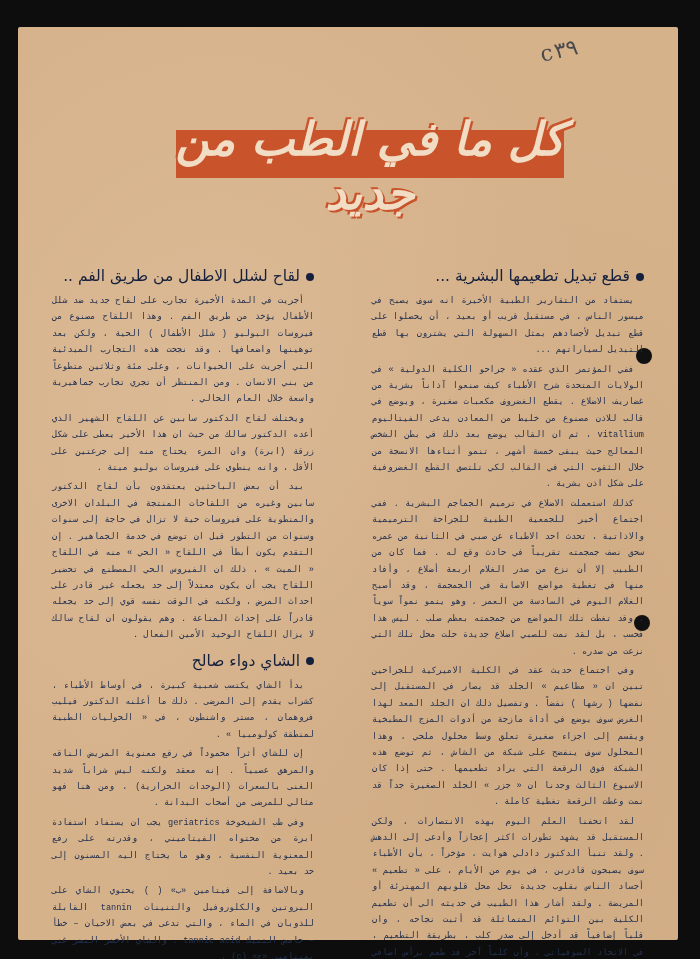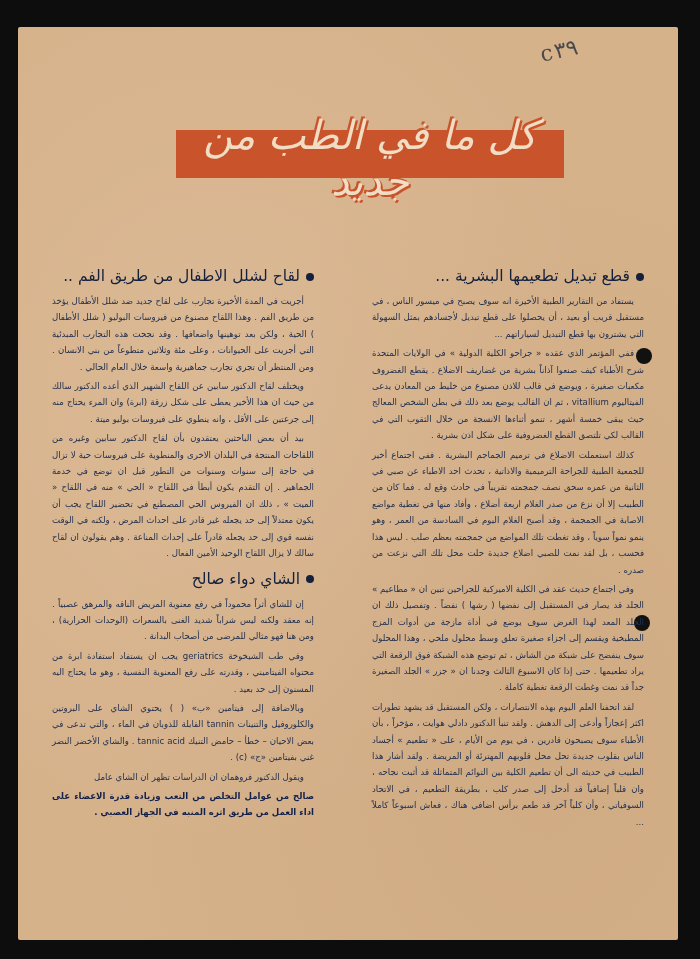--- a/index.html
+++ b/index.html
@@ -5,28 +5,28 @@
   html,body{margin:0;padding:0;}
   body{width:700px;height:959px;background:#0d0d0d;position:relative;overflow:hidden;}
   .paper{position:absolute;left:18px;top:27px;width:660px;height:913px;background:#d6b28b;
     background-image:radial-gradient(ellipse at 30% 40%,rgba(255,240,220,.12),transparent 60%),radial-gradient(ellipse at 80% 80%,rgba(150,110,70,.10),transparent 60%);
     border-radius:2px;}
   .note{position:absolute;left:540px;top:38px;font-family:"DejaVu Serif",serif;font-size:22px;color:#4a4a4a;transform:rotate(-12deg);letter-spacing:2px;}
   .hole{position:absolute;width:16px;height:16px;border-radius:50%;background:#111;}
   .banner-wrap{position:absolute;left:170px;top:100px;width:400px;height:110px;}
   .banner{position:absolute;left:6px;top:30px;width:388px;height:48px;background:#c9542c;}
   .banner-text{position:absolute;left:0;top:12px;width:400px;text-align:center;direction:rtl;
-    font-family:"DejaVu Sans",sans-serif;font-weight:normal;font-size:40px;color:#f1dcc4;
+    font-family:"DejaVu Sans",sans-serif;font-weight:bold;font-size:46px;color:#f1dcc4;
     text-shadow:0 0 1px #c9542c, 2px 2px 0 #c9542c, -2px -2px 0 #c9542c;font-style:italic;}
   .col{position:absolute;direction:rtl;text-align:justify;font-family:"DejaVu Sans",sans-serif;color:#22304f;margin-top:39px;}
   .col-right{left:372px;top:228px;width:272px;}
   .col-left{left:52px;top:228px;width:262px;}
   .headline{font-size:15.5px;font-weight:normal;color:#15203d;margin:0 0 8px 0;white-space:nowrap;}
   .bullet{display:inline-block;width:8px;height:8px;border-radius:50%;background:#15203d;margin-left:6px;vertical-align:middle;}
-  p{margin:0 0 3px 0;font-size:8.6px;line-height:16.4px;text-indent:10px;}
+  p{margin:0 0 3px 0;font-size:8.6px;line-height:16.4px;text-indent:10px;font-family:Liberation Mono, monospace;}
   .bold{font-weight:bold;color:#13204a;}
   .h2{margin-top:8px;}
 </style>
 </head>
 <body>
 
 <div class="paper"></div>
 
 <div class="note">c٣٩</div>
 <div class="hole" style="left:636px;top:348px;"></div>
@@ -46,18 +46,19 @@
   <p class="bold-tail">لقد اتحفنا العلم اليوم بهذه الانتصارات ، ولكن المستقبل قد يشهد تطورات اكثر إعجازاً وأدعى إلى الدهش . ولقد تنبأ الدكتور دادلي هوايت ، مؤخراً ، بأن الأطباء سوف يصبحون قادرين ، في يوم من الأيام ، على « تطعيم » أجساد الناس بقلوب جديدة تحل محل قلوبهم المهترئة أو المريضة . ولقد أشار هذا الطبيب في حديثه الى أن تطعيم الكلية بين التوائم المتماثلة قد أثبت نجاحه ، وان قلباً إضافياً قد أدخل إلى صدر كلب ، بطريقة التطعيم ، في الاتحاد السوفياتي ، وأن كلباً آخر قد طعم برأس اضافي هناك ، فعاش اسبوعاً كاملاً ...</p>
 </div>
 
 <div class="col col-left">
   <div class="headline"><span class="bullet"></span><span>لقاح لشلل الاطفال من طريق الفم ..</span></div>
   <p>أجريت في المدة الأخيرة تجارب على لقاح جديد ضد شلل الأطفال يؤخذ من طريق الفم . وهذا اللقاح مصنوع من فيروسات البوليو ( شلل الأطفال ) الحية ، ولكن بعد توهينها واضعافها . وقد نجحت هذه التجارب المبدئية التي أجريت على الحيوانات ، وعلى مئة وثلاثين متطوعاً من بني الانسان . ومن المنتظر أن تجري تجارب جماهيرية واسعة خلال العام الحالي .</p>
   <p>ويختلف لقاح الدكتور سابين عن اللقاح الشهير الذي أعده الدكتور سالك من حيث ان هذا الأخير يعطى على شكل زرقة (ابرة) وان المرء يحتاج منه إلى جرعتين على الأقل ، وانه ينطوي على فيروسات بوليو ميتة .</p>
   <p>بيد أن بعض الباحثين يعتقدون بأن لقاح الدكتور سابين وغيره من اللقاحات المنتجة في البلدان الاخرى والمنطوية على فيروسات حية لا تزال في حاجة إلى سنوات وسنوات من التطور قبل ان توضع في خدمة الجماهير . إن التقدم يكون أبطأ في اللقاح « الحي » منه في اللقاح « الميت » ، ذلك ان الفيروس الحي المصطنع في تحضير اللقاح يجب أن يكون معتدلاً إلى حد يجعله غير قادر على احداث المرض ، ولكنه في الوقت نفسه قوي إلى حد يجعله قادراً على إحداث المناعة . وهم يقولون ان لقاح سالك لا يزال اللقاح الوحيد الأمين الفعال .</p>
 
   <div class="headline h2"><span class="bullet"></span><span>الشاي دواء صالح</span></div>
+  <p>بدأ الشاي يكتسب شعبية كبيرة ، في أوساط الأطباء ، كشراب يقدم إلى المرضى . ذلك ما أعلنه الدكتور فيليب فروهمان ، مستر واشنطون ، في « الحوليات الطبية لمنطقة كولومبيا » .</p>
   <p>إن للشاي أثراً محموداً في رفع معنوية المريض الناقه والمرهق عصبياً . إنه معقد ولكنه ليس شراباً شديد الغنى بالسعرات (الوحدات الحرارية) ، ومن هنا فهو مثالي للمرضى من أصحاب البدانة .</p>
   <p>وفي طب الشيخوخة geriatrics يجب ان يستفاد استفادة ابرة من محتواه الفيتاميني ، وقدرته على رفع المعنوية النفسية ، وهو ما يحتاج اليه المسنون إلى حد بعيد .</p>
   <p>وبالاضافة إلى فيتامين «ب» ( ) يحتوي الشاي على البروتين والكلوروفيل والتنينات tannin القابلة للذوبان في الماء ، والتي تدعى في بعض الاحيان – خطأ – حامض التنيك tannic acid . والشاي الأخضر النضر غني بفيتامين «ج» (c) .</p>
   <p>ويقول الدكتور فروهمان ان الدراسات تظهر ان الشاي عامل</p>
   <p class="bold" style="text-indent:0">صالح من عوامل التخلص من التعب وزيادة قدرة الاعضاء على اداء العمل من طريق اثره المنبه في الجهاز العصبي .</p>
 </div>
 
 </body></html>

